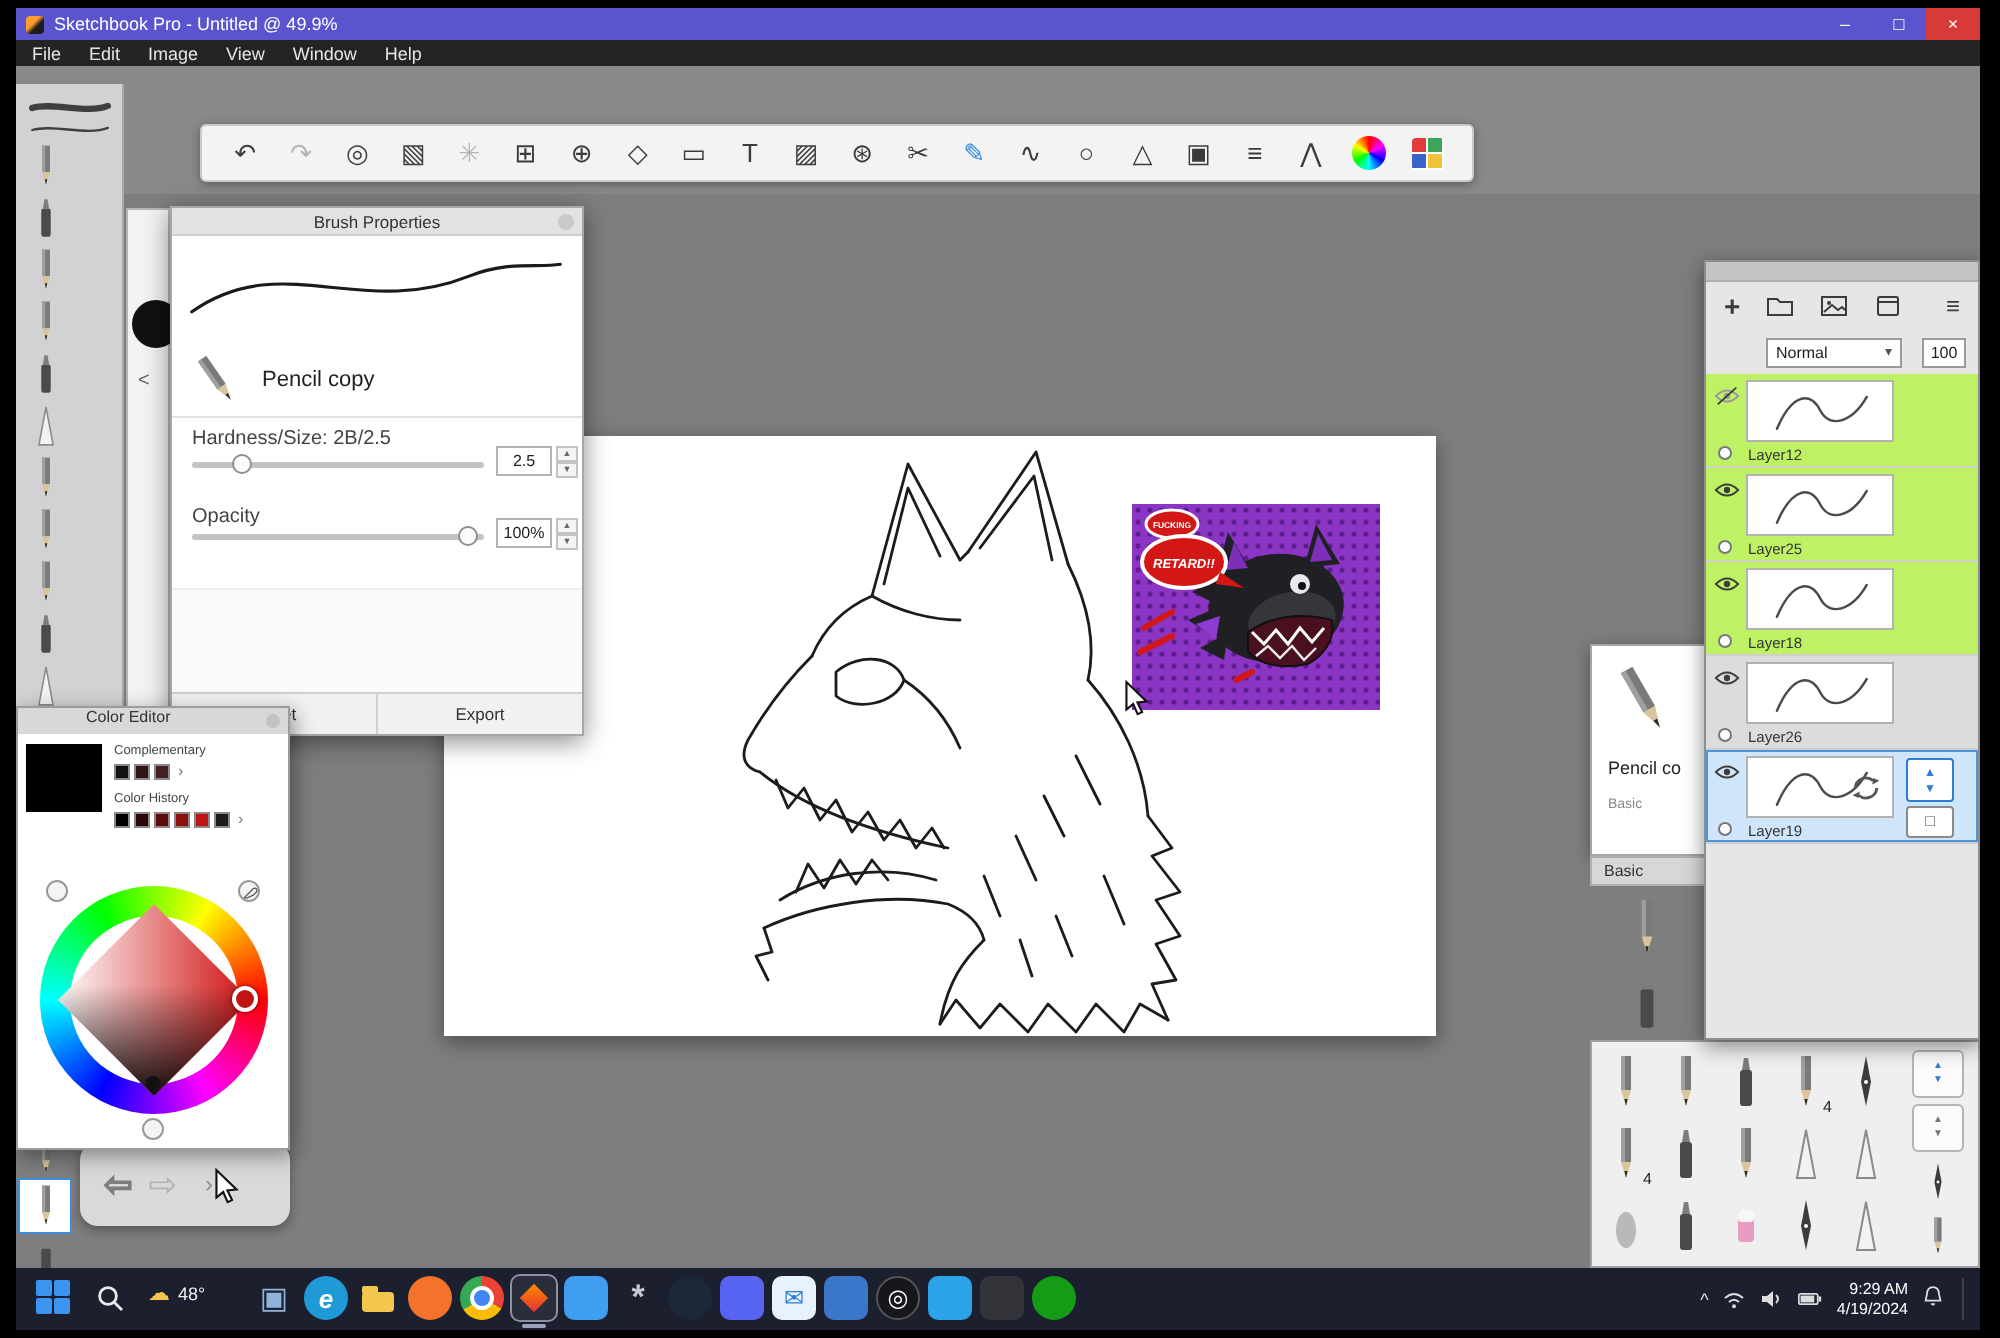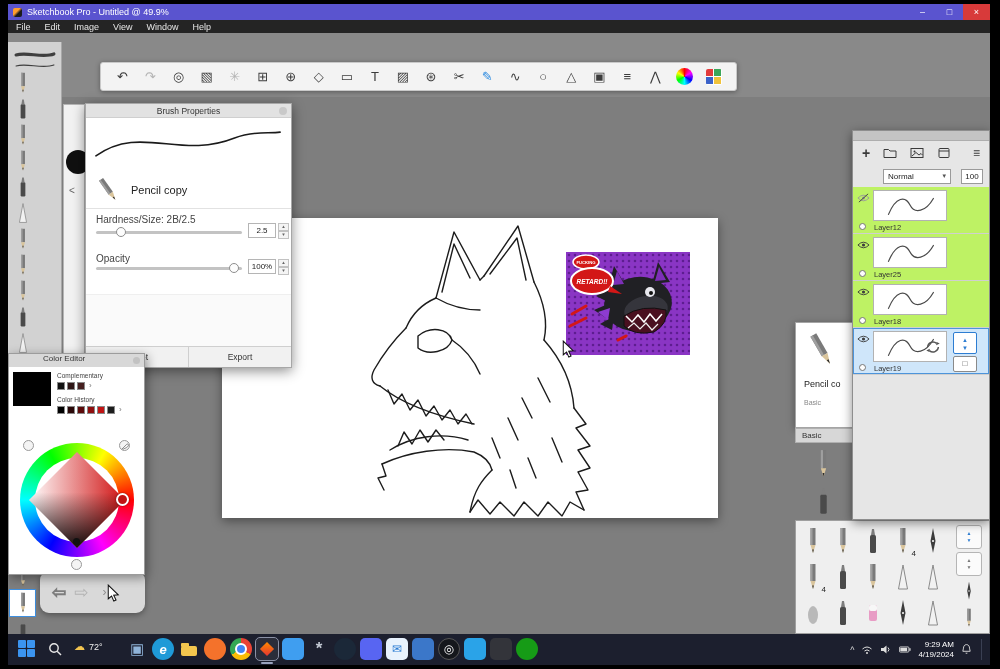--- a/index.html
+++ b/index.html
@@ -754,20 +754,36 @@
               <use href="#squig"></use>
             </svg>
             <svg class="syncico" viewBox="0 0 20 20">
               <use></use>
             </svg>
           </div>
           <span class="circ"></span>
           <span class="lname">Layer18</span>
 
         </div>
+        <div class="layer-row darker">
+          <svg class="eye" viewBox="0 0 14 10">
+            <use href="#eye"></use>
+          </svg>
+          <div class="thumb">
+            <svg class="squig" viewBox="0 0 74 31">
+              <use href="#squig"></use>
+            </svg>
+            <svg class="syncico" viewBox="0 0 20 20">
+              <use></use>
+            </svg>
+          </div>
+          <span class="circ"></span>
+          <span class="lname">Layer26</span>
+
+        </div>
         <div class="layer-row selected">
           <svg class="eye" viewBox="0 0 14 10">
             <use href="#eye"></use>
           </svg>
           <div class="thumb">
             <svg class="squig" viewBox="0 0 74 31">
               <use href="#squig"></use>
             </svg>
             <svg class="syncico" viewBox="0 0 20 20">
               <use href="#sync"></use>
@@ -874,21 +890,21 @@
         <i></i>
         <i></i>
         <i></i>
         <i></i>
       </span>
     <svg id="tb-search" viewBox="0 0 14 14">
         <use href="#searchic"></use>
       </svg>
     <span id="tb-weather">
       <span class="wicon">☁</span>
-      <span>72°</span>
+      <span>48°</span>
     </span>
     <span id="tb-center">
       <span class="tb-ico flat" style="--c: #8fb3d9;">
           <span class="g">▣</span>
         </span>
         <span class="tb-ico round edge" style="--c: #1f9ad7;">
           <span class="g">e</span>
         </span>
         <span class="tb-ico folder" style="--c: #f3c64e;">
           <span class="g"></span>

